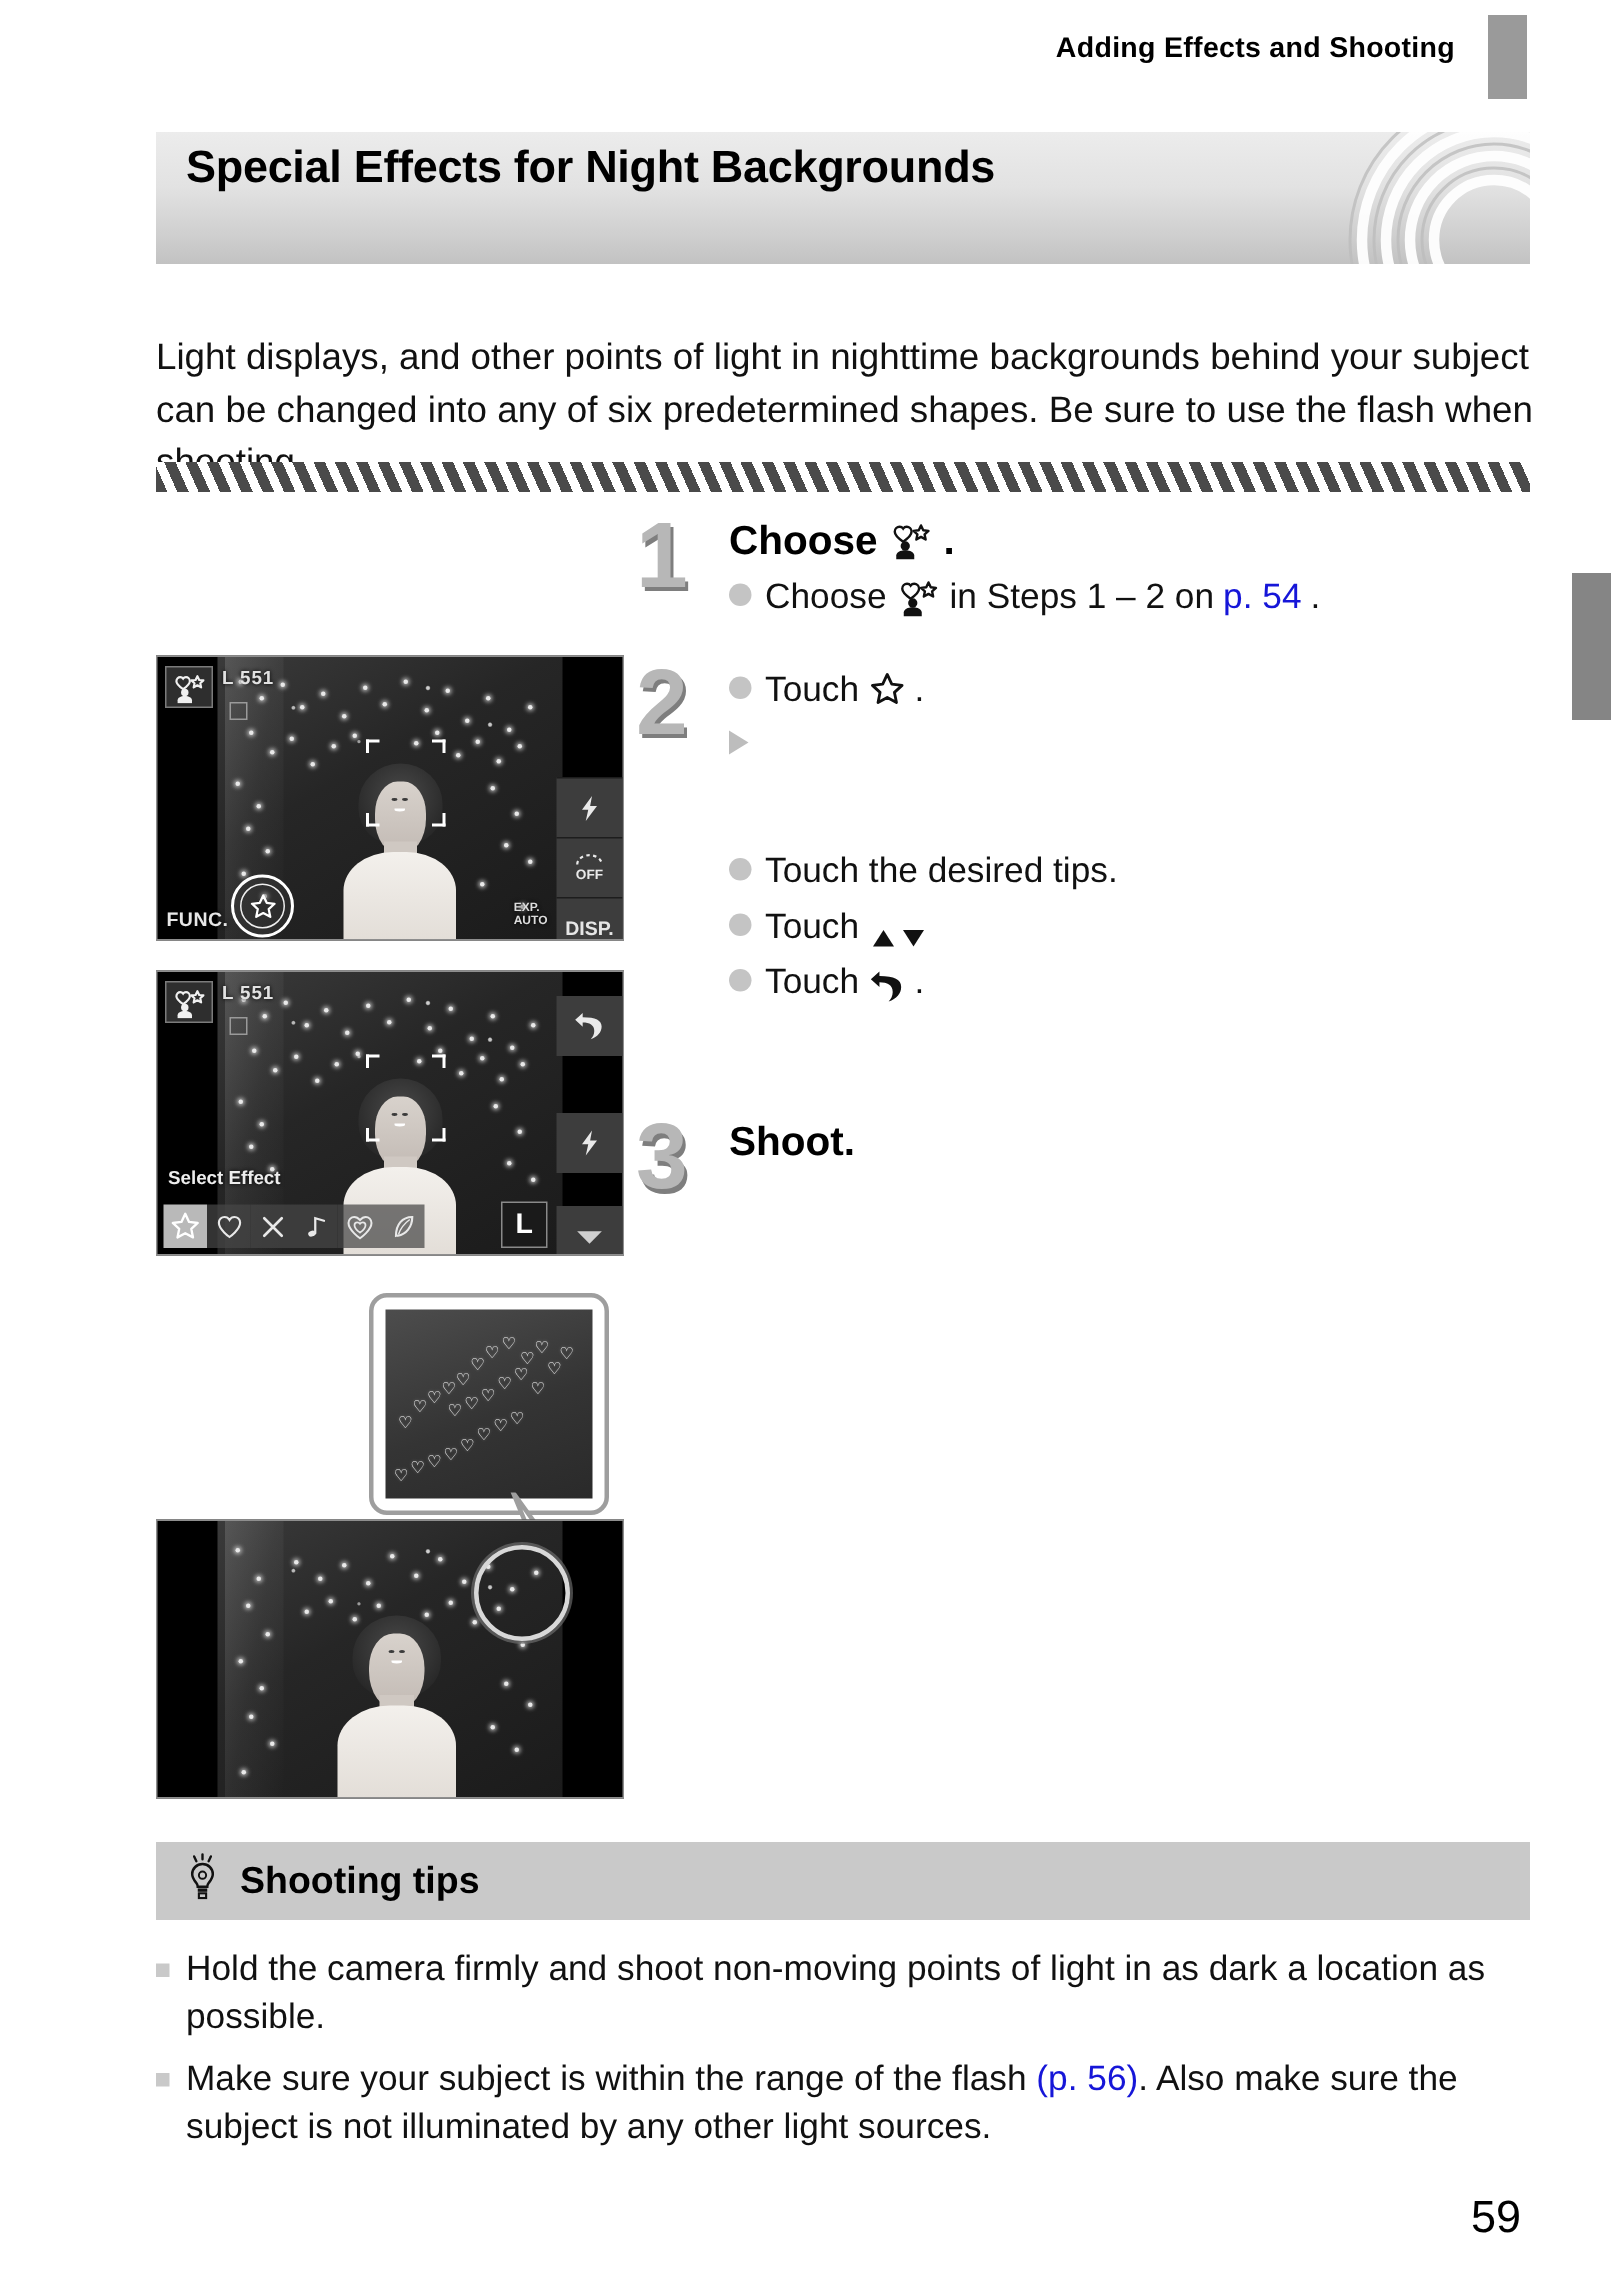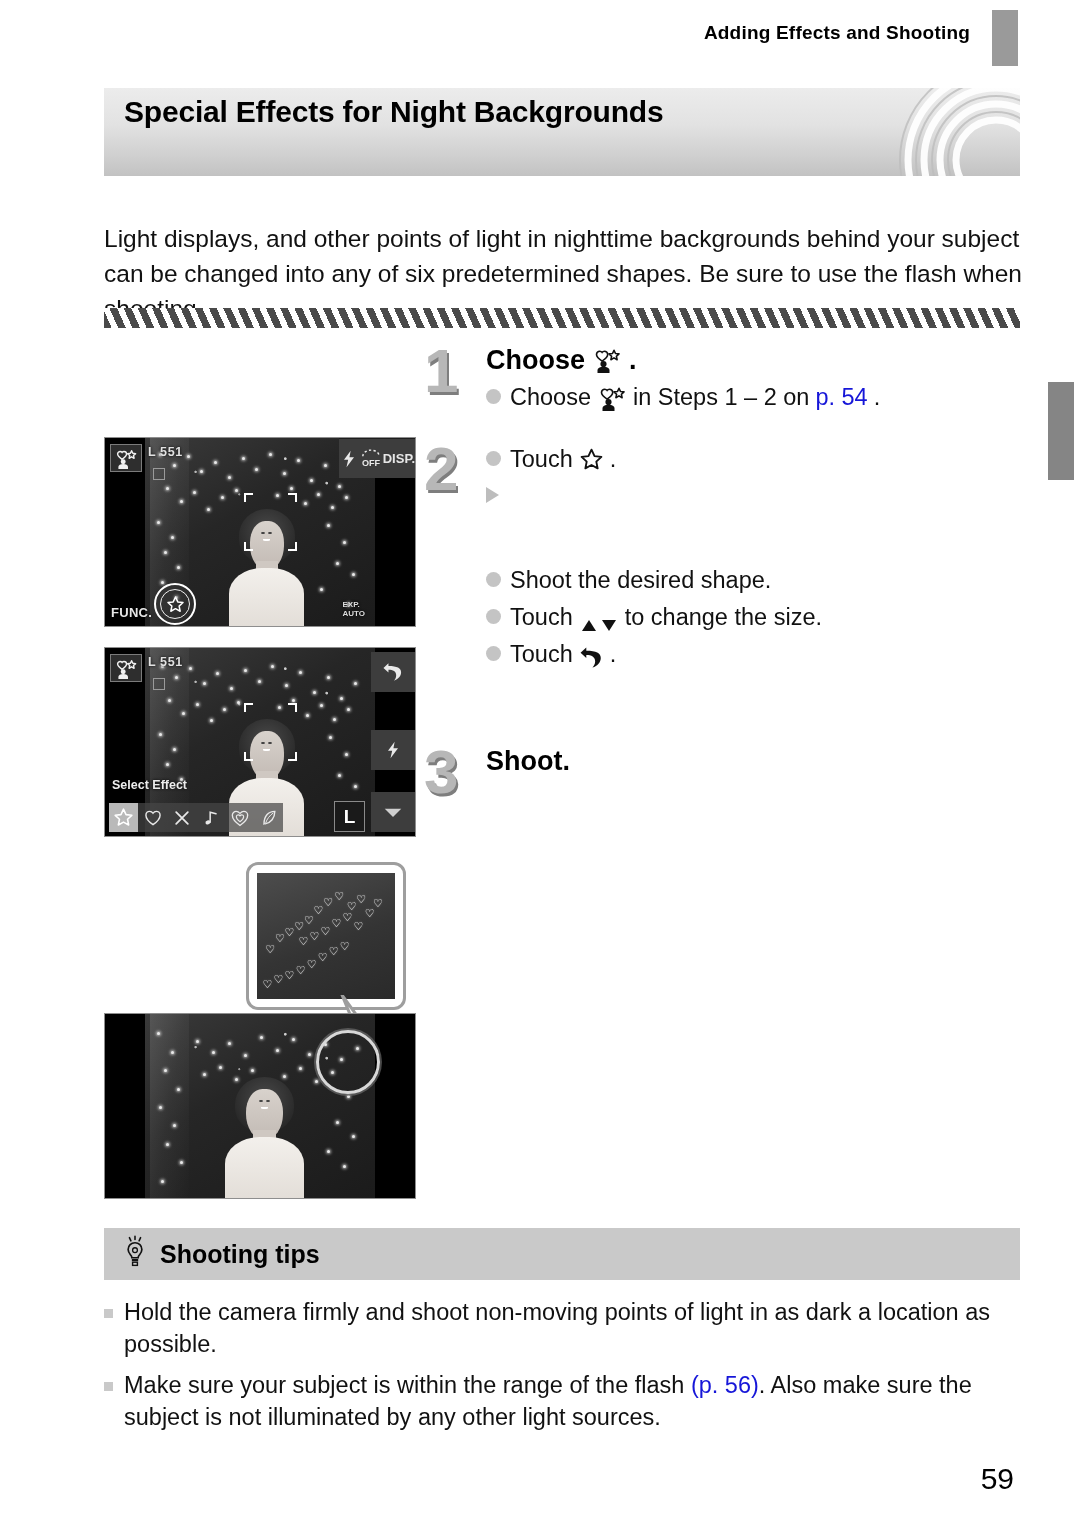--- a/index.html
+++ b/index.html
@@ -209,22 +209,22 @@
     border:2px solid #ffffff;
     display:flex; align-items:center; justify-content:center;
     background:rgba(60,60,60,.35);
   }
   .func-star .inner {
     width:30px; height:30px; border-radius:50%;
     border:1.5px solid #efefef;
     display:flex; align-items:center; justify-content:center;
   }
   .right-btns {
-    position:absolute; right:0; top:0; width:44px; height:100%;
-    display:flex; flex-direction:row; justify-content:flex-end;
+    position:absolute; right:0; top:12px; width:44px; height:100%;
+    display:flex; flex-direction:column; justify-content:flex-end;
   }
   .rbtn {
     height:40px; width:44px;
     background:#3d3d3d; border-top:1px solid #1d1d1d;
     color:#e6e6e6; font-size:13px; font-weight:bold;
     display:flex; align-items:center; justify-content:center;
   }
   .rbtn.top-back { position:absolute; top:4px; right:0; border:none; background:#3d3d3d; }
   .rbtn.mid-flash { position:absolute; top:82px; right:0; border:none; background:#3d3d3d; }
   .rbtn.bot-down { position:absolute; bottom:4px; right:0; border:none; background:#3d3d3d; }
@@ -390,35 +390,34 @@
 
       <div class="sub">
         <span class="bullet-tri"></span>
       </div>
 
       <div class="spacer-gap"></div>
 
       <div class="sub">
         <span class="bullet-dot"></span>
         <span class="txt">
-            <span>Shoot the desired shape.</span>
+            <span>Touch the desired tips.</span>
           </span>
       </div>
 
       <div class="sub">
         <span class="bullet-dot"></span>
         <span class="txt">
           <span>Touch</span>
           <span class="ic ic-ud">
             <svg viewBox="0 0 40 17" width="40" height="17">
               <path d="M10 3l7 11H3z" fill="#111"></path>
               <path d="M30 14l-7-11h14z" fill="#111"></path>
             </svg>
           </span>
-          <span>to change the size.</span>
         </span>
       </div>
 
       <div class="sub">
         <span class="bullet-dot"></span>
         <span class="txt">
           <span>Touch</span>
           <span class="ic ic-back">
             <svg viewBox="0 0 24 22" width="25" height="23">
               <path d="M7 4.5v-3L1.5 6.5 7 11.5v-3c5 0 8.5 1.8 8.5 6.2 0 2.6-1.2 4.6-2.6 6 5-1.7 8-5.1 8-9.3 0-4.6-4.3-6.9-13.9-6.9z" fill="#111"></path>

